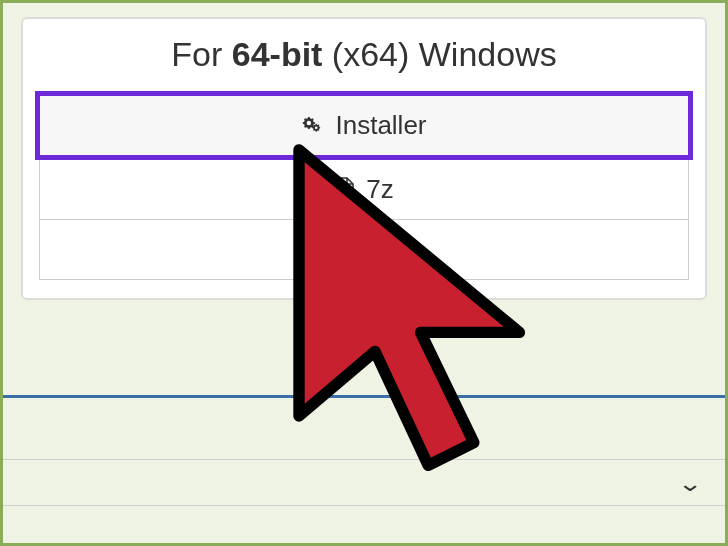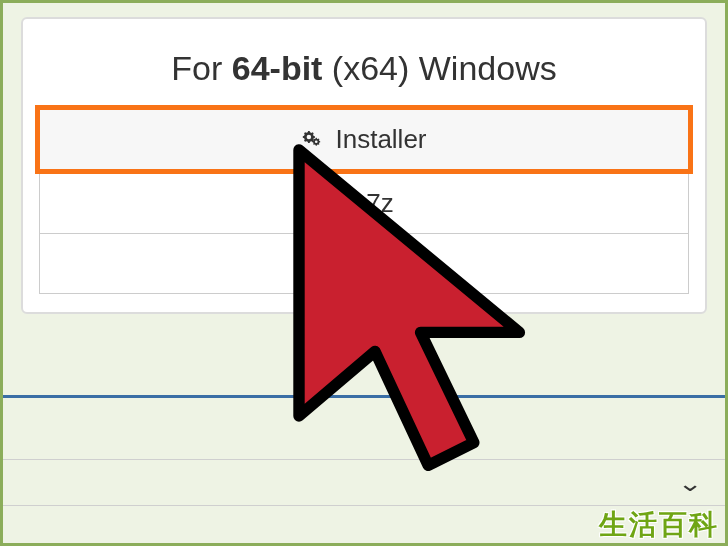--- a/index.html
+++ b/index.html
@@ -19,21 +19,21 @@
       background: #eef3e4;
     }
     .panel {
       position: absolute;
       left: 18px;
       top: 14px;
       right: 18px;
       background: #fff;
       border: 2px solid #dcdcdc;
       border-radius: 6px;
-      padding: 30px 0 0 0;
+      padding: 16px 0 0 0;
     }
     .panel-title {
       text-align: center;
       font-size: 34px;
       color: #333;
       font-weight: 400;
       margin-bottom: 16px;
     }
     .panel-title .bold { font-weight: 700; }
     .option-list {
@@ -49,21 +49,21 @@
       padding: 14px 0;
       cursor: pointer;
       display: flex;
       align-items: center;
       justify-content: center;
       gap: 10px;
     }
     .option + .option { border-top: none; }
     .option.installer {
       margin: 0 12px;
-      border: 5px solid #f97316;
+      border: 5px solid #6d28d9;
       background: #f7f7f7;
       font-weight: 400;
     }
     .option.sevenz { }
     .option.zip { }
     .option svg { flex-shrink: 0; }
     .hr-line {
       position: absolute;
       left: 0;
       right: 0;
@@ -173,16 +173,15 @@
   <div class="hr-thin hr2"></div>
   <div class="hr-thin hr3"></div>
 
   <div class="chevron">⌄</div>
 
   <svg class="cursor" viewBox="0 0 100 100">
     <path d="M10 5 L10 75 L30 58 L44 88 L56 82 L42 53 L68 53 Z" fill="#c9202f" stroke="#000" stroke-width="3" stroke-linejoin="round"></path>
   </svg>
 
   <div class="watermark">
-    <div class="wm-cn">生活百科</div>
   </div>
 
 </div>
 
 </body></html>

